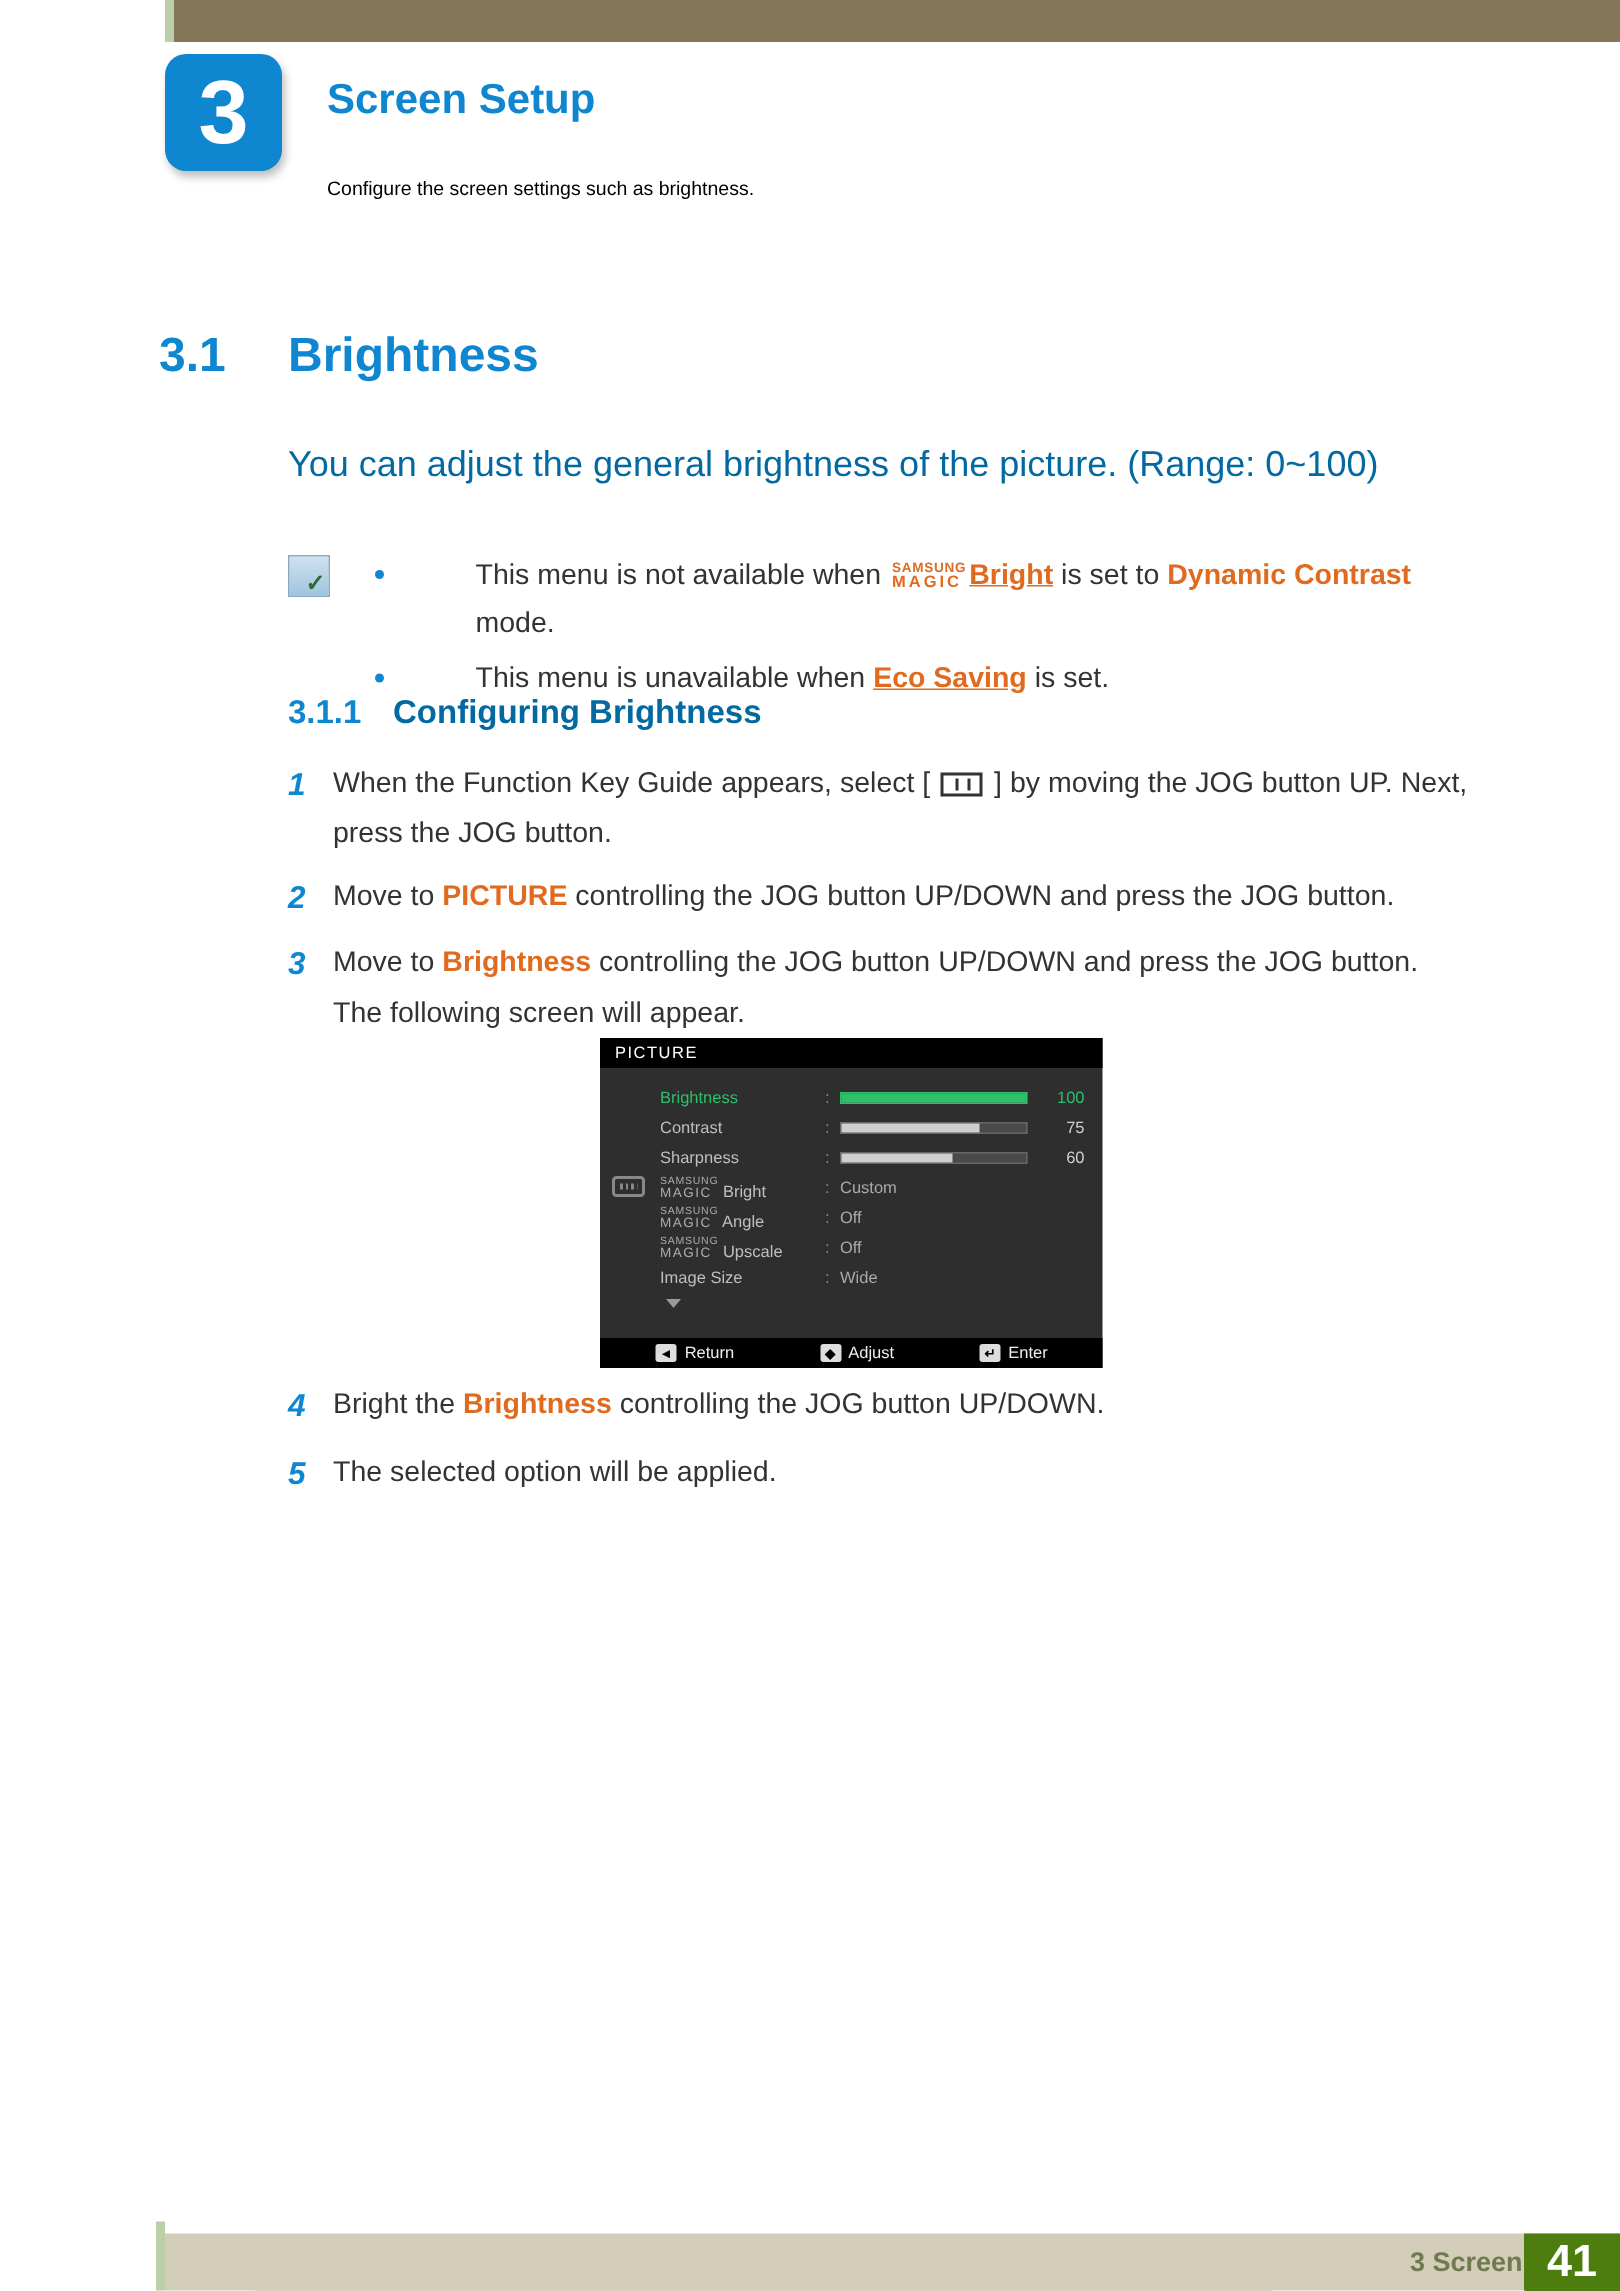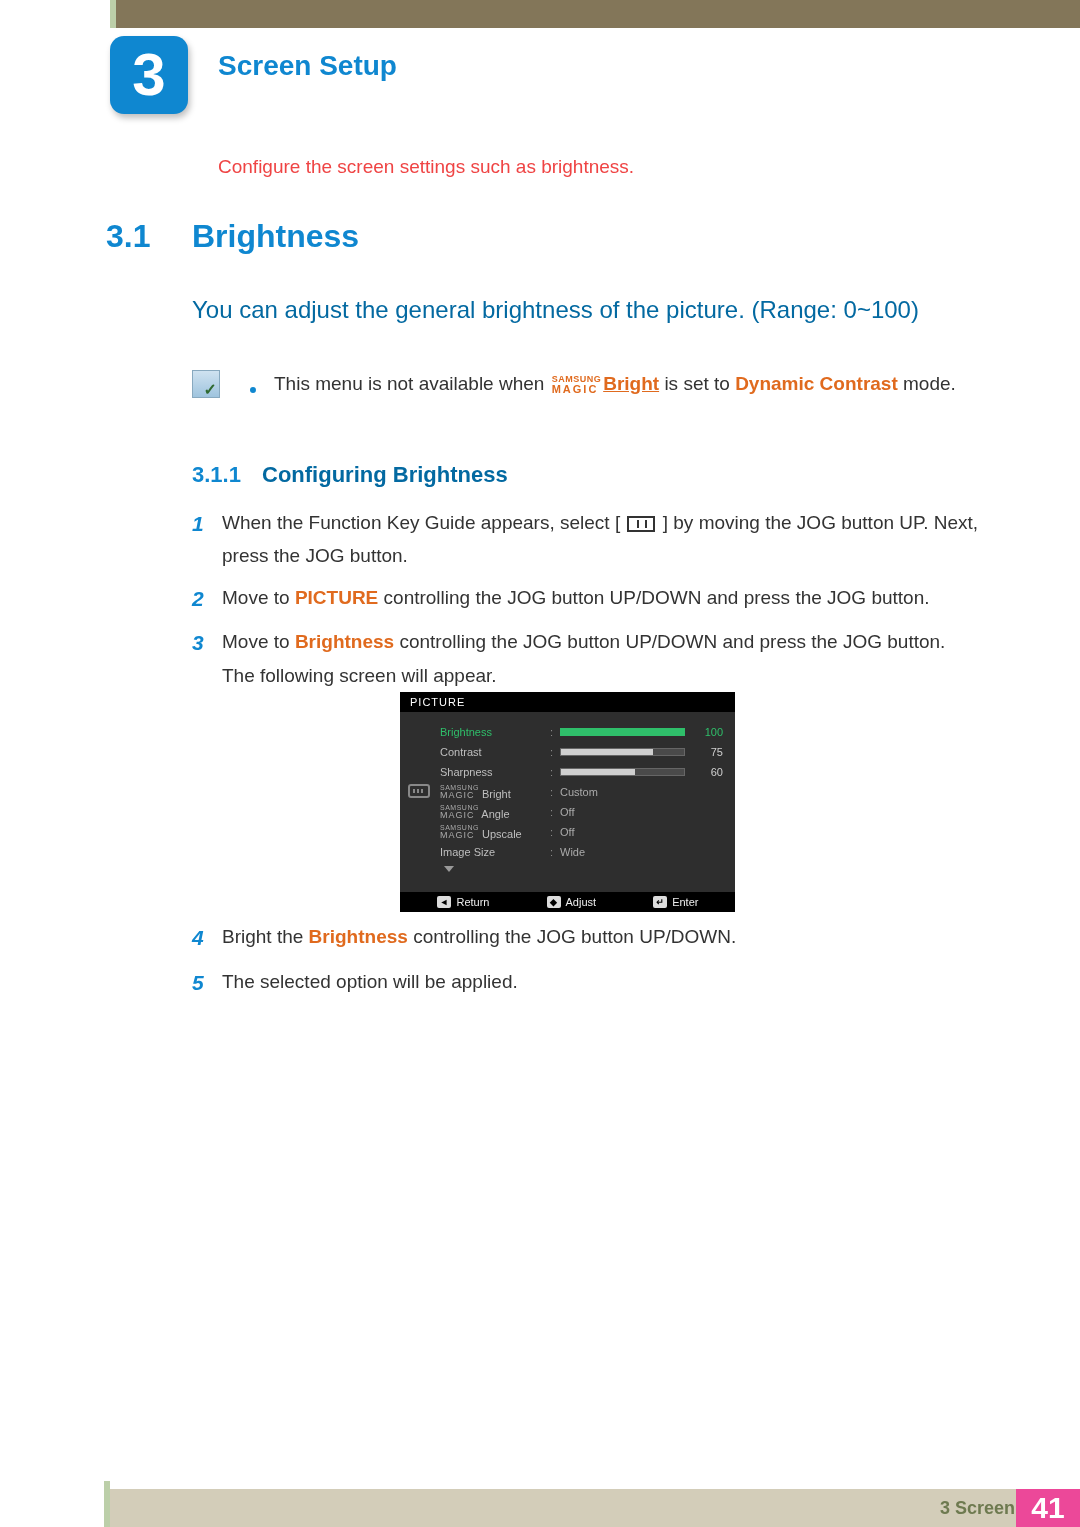--- a/index.html
+++ b/index.html
@@ -49,24 +49,23 @@
     left: 218px;
     font-size: 28px;
     font-weight: bold;
     color: #0f87d0;
   }
   .intro {
     position: absolute;
     top: 115px;
     left: 218px;
     right: 100px;
-    font-size: 19px;
+    font-size: 13px;
     line-height: 1.7;
-    color: #ef4444;
-    margin-top: 36px;
+    color: #000000;
   }
   .sec-num {
     position: absolute;
     left: 106px;
     top: 218px;
     color: #0f87d0;
     font-size: 32px;
     font-weight: bold;
   }
   .sec-title {
@@ -102,21 +101,21 @@
     color:#2f6a30; font-size:16px; font-weight:bold;
   }
   .notes {
     position: absolute;
     left: 250px;
     top: 368px;
     right: 100px;
     font-size: 19px;
     line-height: 1.7;
   }
-  .notes .row { display:flex; align-items:center; margin-bottom:4px;}
+  .notes .row { display:flex; align-items:flex-start; margin-bottom:4px;gap:43px;}
   .notes .dot {
     width:6px; height:6px; border-radius:50%;
     background:#0f87d0; margin:12px 18px 0 0; flex:none;
   }
   .samsung-magic {
     display:inline-block;
     font-family: Arial, sans-serif;
     font-size: 10px;
     line-height: 1;
     color:#e06a1e;
@@ -233,21 +232,21 @@
     position:absolute; left:110px; right:0; top:8px; bottom:0;
     background:#d3cdb9;
     display:flex; align-items:center; justify-content:flex-end;
     padding-right:0;
   }
   .foot-band .bar .txt{
     color:#6e7a50; font-weight:bold; font-size:18px; margin-right:10px;
   }
   .foot-band .pg{
     position:absolute; right:0; top:8px; bottom:0; width:64px;
-    background:#ec4899; color:#fff; font-weight:bold; font-size:30px;
+    background:#4d7c0f; color:#fff; font-weight:bold; font-size:30px;
     display:flex;align-items:center;justify-content:center;
   }
   .foot-band .edge{
     position:absolute; left:104px; top:0; bottom:0; width:6px;background:#bccfa9;
   }
 </style>
 </head>
 <body>
 
 <div class="top-band">
@@ -276,20 +275,28 @@
       <span>This menu is not available when </span>
       <span class="samsung-magic">
         <span class="s1">SAMSUNG</span>
         <span class="s2">MAGIC</span>
       </span><span class="orange-u">Bright</span>
       <span> is set to </span>
       <span class="orange-b">Dynamic Contrast</span>
       <span> mode.</span>
     </span>
   </div>
+  <div class="row">
+    <span class="dot"></span>
+    <span>
+      <span>This menu is unavailable when </span>
+      <span class="orange-u">Eco Saving</span>
+      <span> is set.</span>
+    </span>
+  </div>
 </div>
 
 <div class="subsec-num">3.1.1</div>
 <div class="subsec-title">Configuring Brightness</div>
 
 <div class="steps">
   <div class="step">
     <span class="num">1</span>
     <span class="body">
       <span>When the Function Key Guide appears, select </span>

